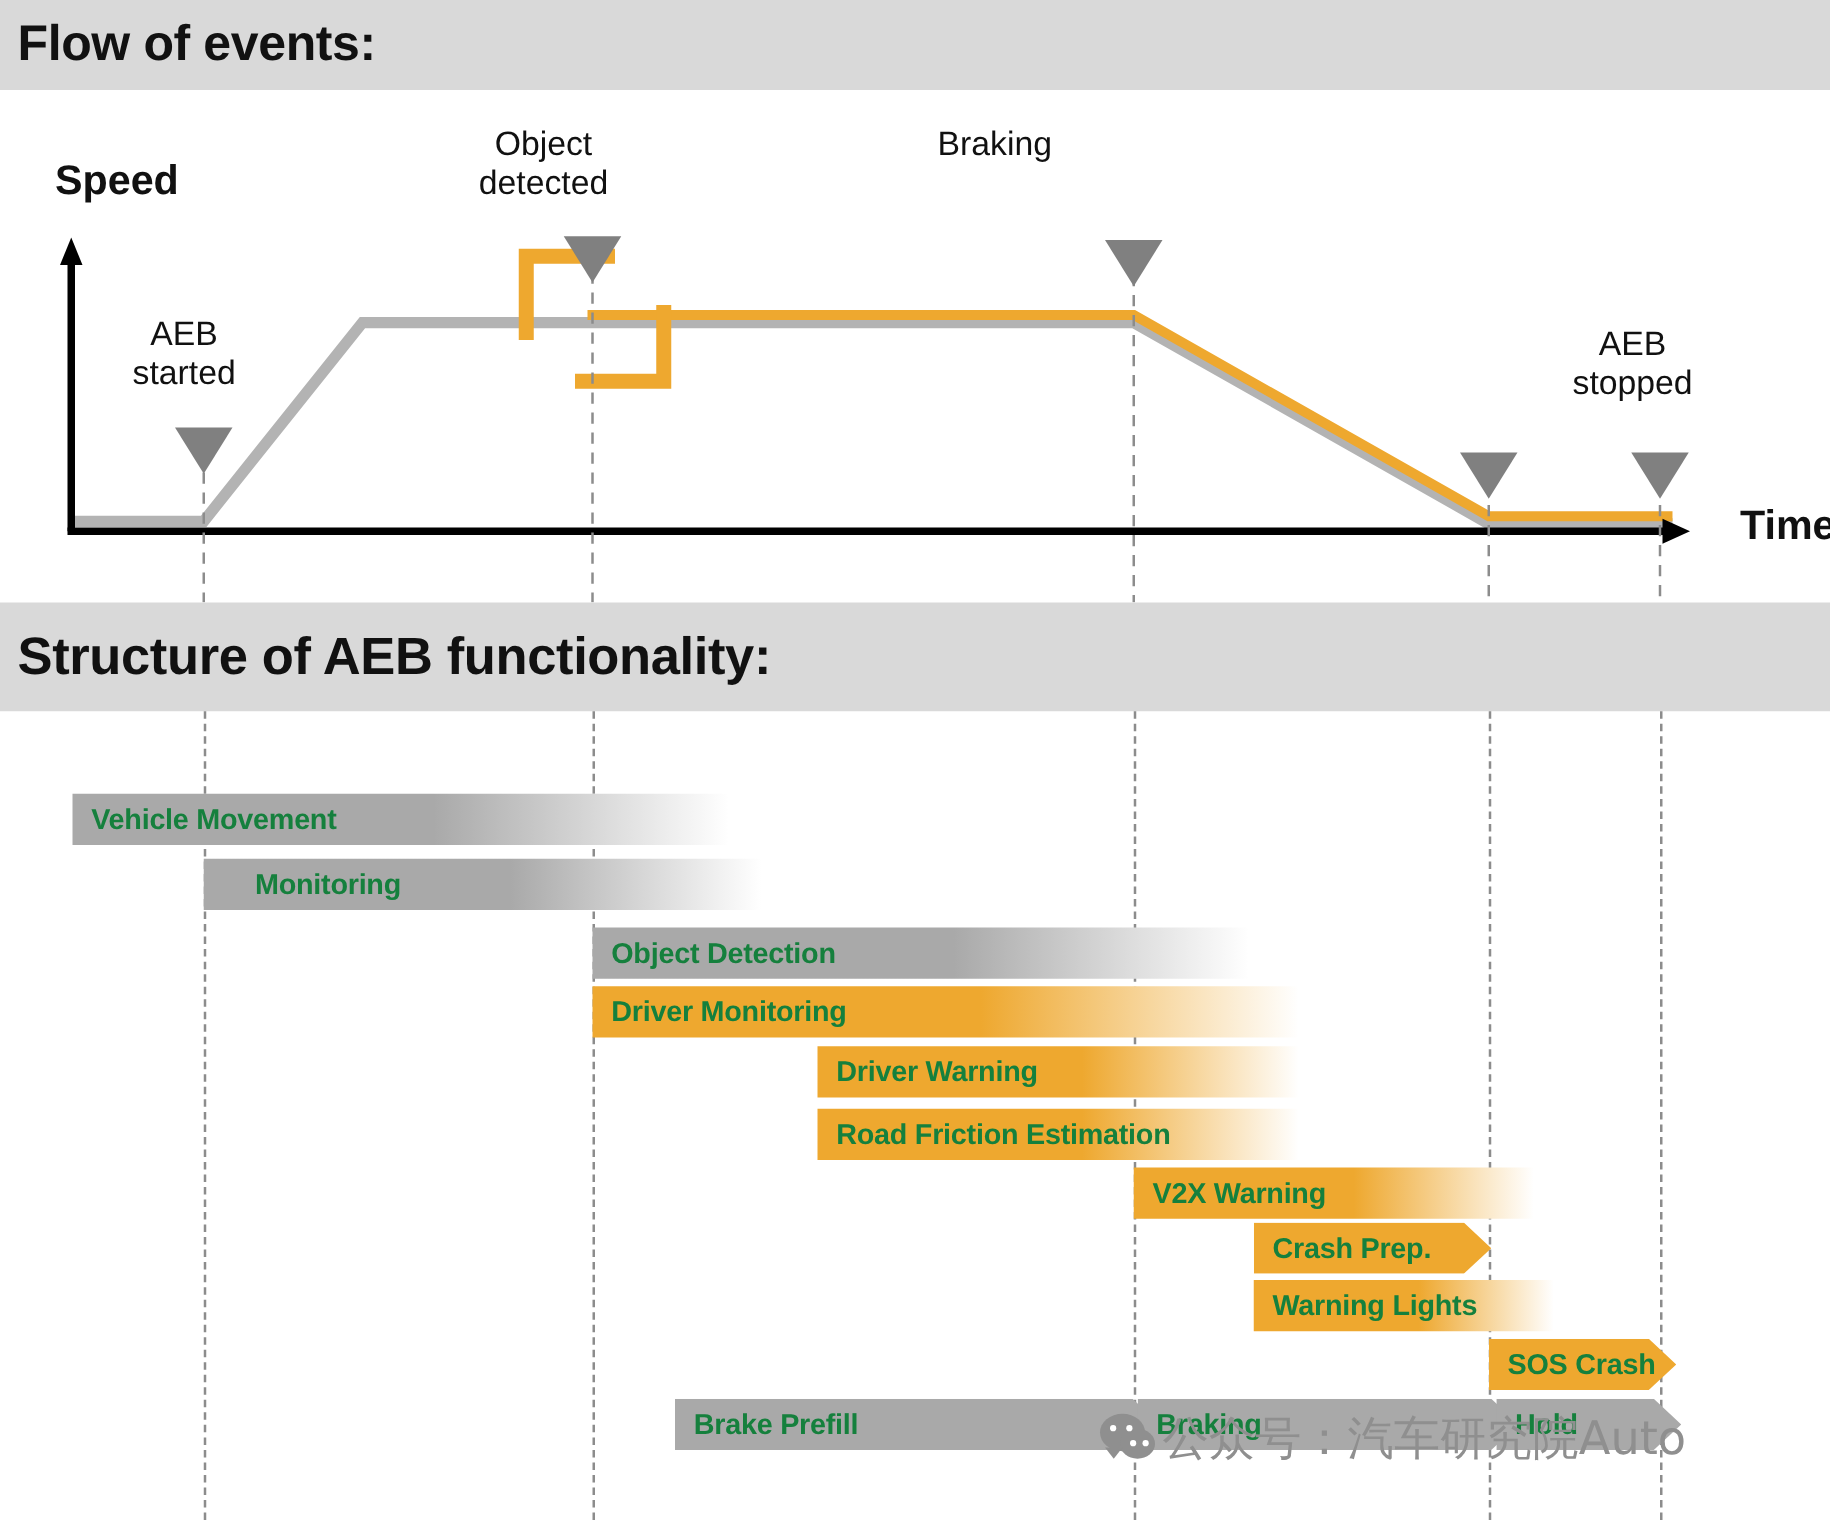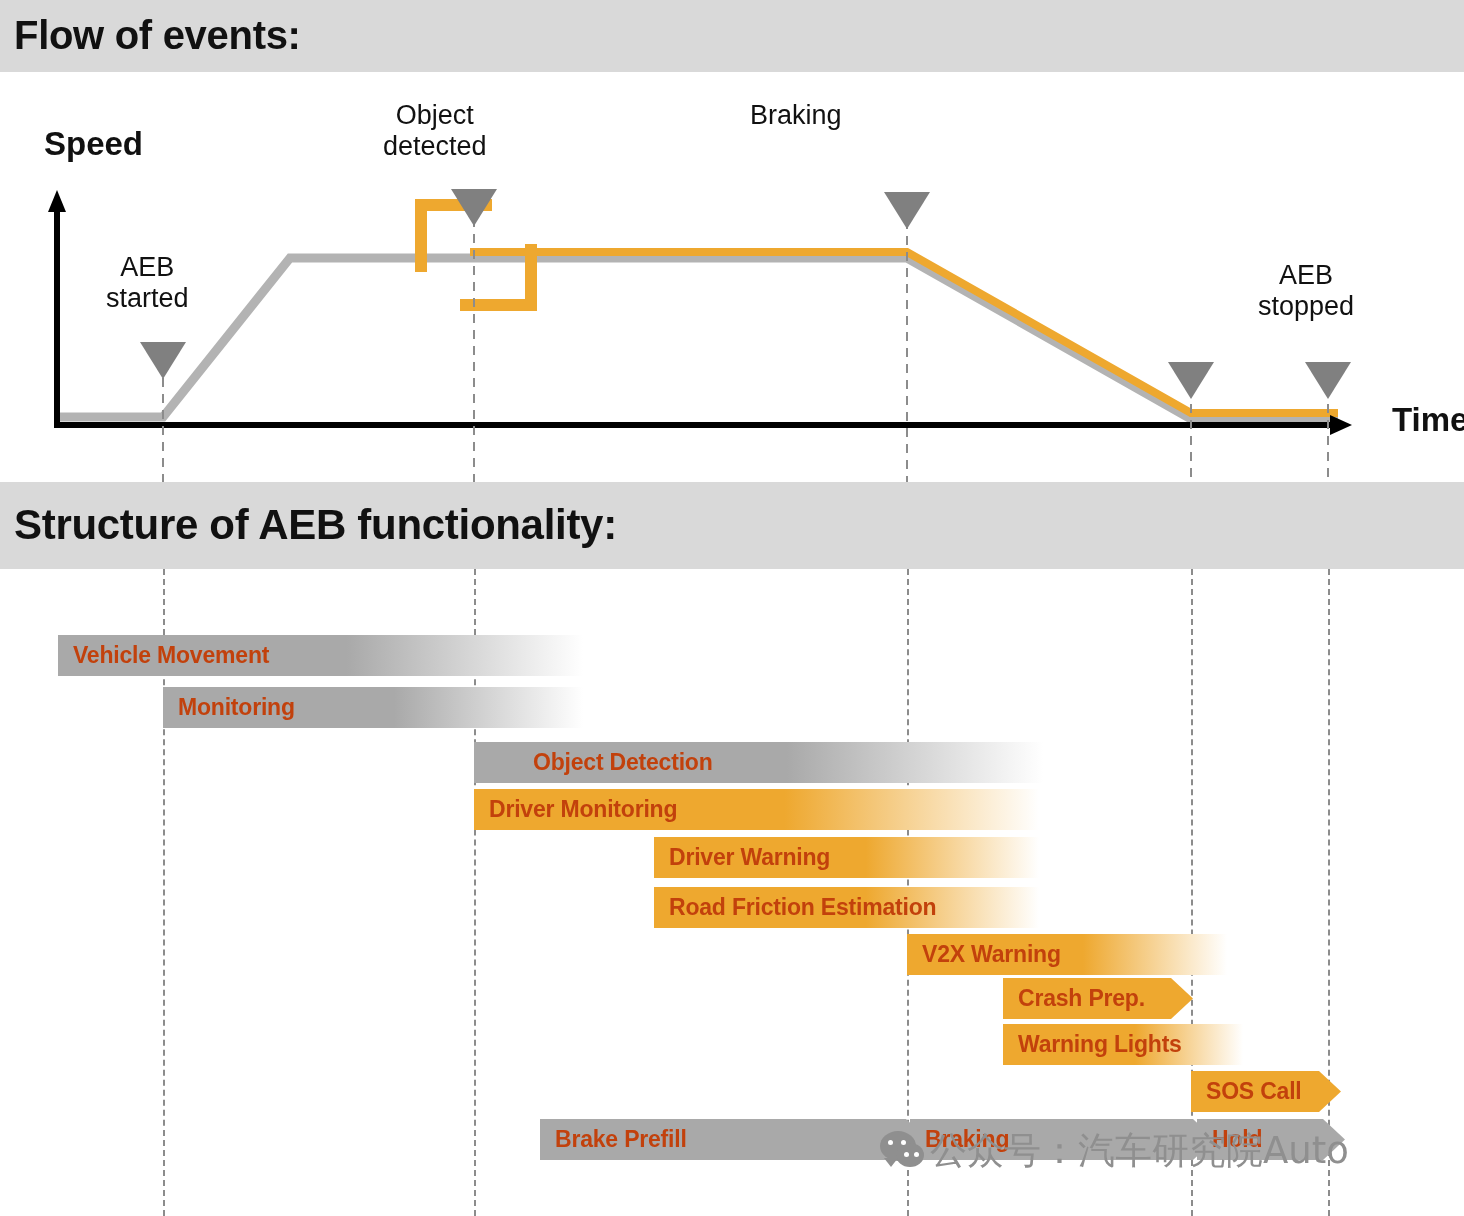--- a/index.html
+++ b/index.html
@@ -33,21 +33,21 @@
   .dashline{position:absolute;top:0;width:0;height:647px;
             border-left:2px dashed #8c8c8c;}
   #g-dash-0{left:163px;}
   #g-dash-1{left:474px;}
   #g-dash-2{left:907px;}
   #g-dash-3{left:1191px;}
   #g-dash-4{left:1328px;}
 
   .bar{position:absolute;height:41px;display:flex;align-items:center;}
   .bar .bar-label{position:relative;z-index:3;font-size:23px;font-weight:bold;
-      color:#c2410c;white-space:nowrap;padding-left:15px;letter-spacing:-0.2px;}
+      color:#15803d;white-space:nowrap;padding-left:15px;letter-spacing:-0.2px;}
   .bar .fill{position:absolute;left:0;top:0;bottom:0;right:0;z-index:1;}
   .bar.arrow .fill{clip-path:polygon(0 0, calc(100% - 22px) 0, 100% 50%,
                                      calc(100% - 22px) 100%, 0 100%);}
   .grad-gray .fill{background:linear-gradient(to right,#a9a9a9 0%,#a9a9a9 55%,#ffffff 100%);}
   .solid-gray .fill{background:#a9a9a9;}
   .grad-orange .fill{background:linear-gradient(to right,#eea82f 0%,#eea82f 55%,#ffffff 100%);}
   .solid-orange .fill{background:#eea82f;}
 
   
   #watermark{position:absolute;left:880px;top:1126px;display:flex;align-items:center;
@@ -128,25 +128,25 @@
   <div class="dashline" id="g-dash-0"></div>
   <div class="dashline" id="g-dash-1"></div>
   <div class="dashline" id="g-dash-2"></div>
   <div class="dashline" id="g-dash-3"></div>
   <div class="dashline" id="g-dash-4"></div>
   <div id="gantt-bars">
       <div class="bar grad-gray" style="left: 58px; width: 525px; top: 66px;">
         <div class="fill"></div>
         <div class="bar-label">Vehicle Movement</div>
       </div>
-      <div class="bar grad-gray" style="left: 163px; width: 420px; top: 118px;">
+      <div class="bar grad-gray" style="left: 163px; width: 420px; top: 118px; padding-left: 26px;">
         <div class="fill"></div>
         <div class="bar-label">Monitoring</div>
       </div>
-      <div class="bar grad-gray" style="left: 474px; width: 525px; top: 173px; padding-left: 44px;">
+      <div class="bar grad-gray" style="left: 474px; width: 525px; top: 173px;">
         <div class="fill"></div>
         <div class="bar-label">Object Detection</div>
       </div>
       <div class="bar grad-orange" style="left: 474px; width: 565px; top: 220px;">
         <div class="fill"></div>
         <div class="bar-label">Driver Monitoring</div>
       </div>
       <div class="bar grad-orange" style="left: 654px; width: 385px; top: 268px;">
         <div class="fill"></div>
         <div class="bar-label">Driver Warning</div>
@@ -162,21 +162,21 @@
       <div class="bar solid-orange arrow" style="left: 1003px; width: 190px; top: 409px;">
         <div class="fill"></div>
         <div class="bar-label">Crash Prep.</div>
       </div>
       <div class="bar grad-orange" style="left: 1003px; width: 240px; top: 455px;">
         <div class="fill"></div>
         <div class="bar-label">Warning Lights</div>
       </div>
       <div class="bar solid-orange arrow" style="left: 1191px; width: 150px; top: 502px;">
         <div class="fill"></div>
-        <div class="bar-label">SOS Call</div>
+        <div class="bar-label">SOS Crash</div>
       </div>
       <div class="bar solid-gray arrow" style="left: 540px; width: 388px; top: 550px;">
         <div class="fill"></div>
         <div class="bar-label">Brake Prefill</div>
       </div>
       <div class="bar solid-gray arrow" style="left: 910px; width: 305px; top: 550px;">
         <div class="fill"></div>
         <div class="bar-label">Braking</div>
       </div>
       <div class="bar solid-gray arrow" style="left: 1197px; width: 148px; top: 550px;">

